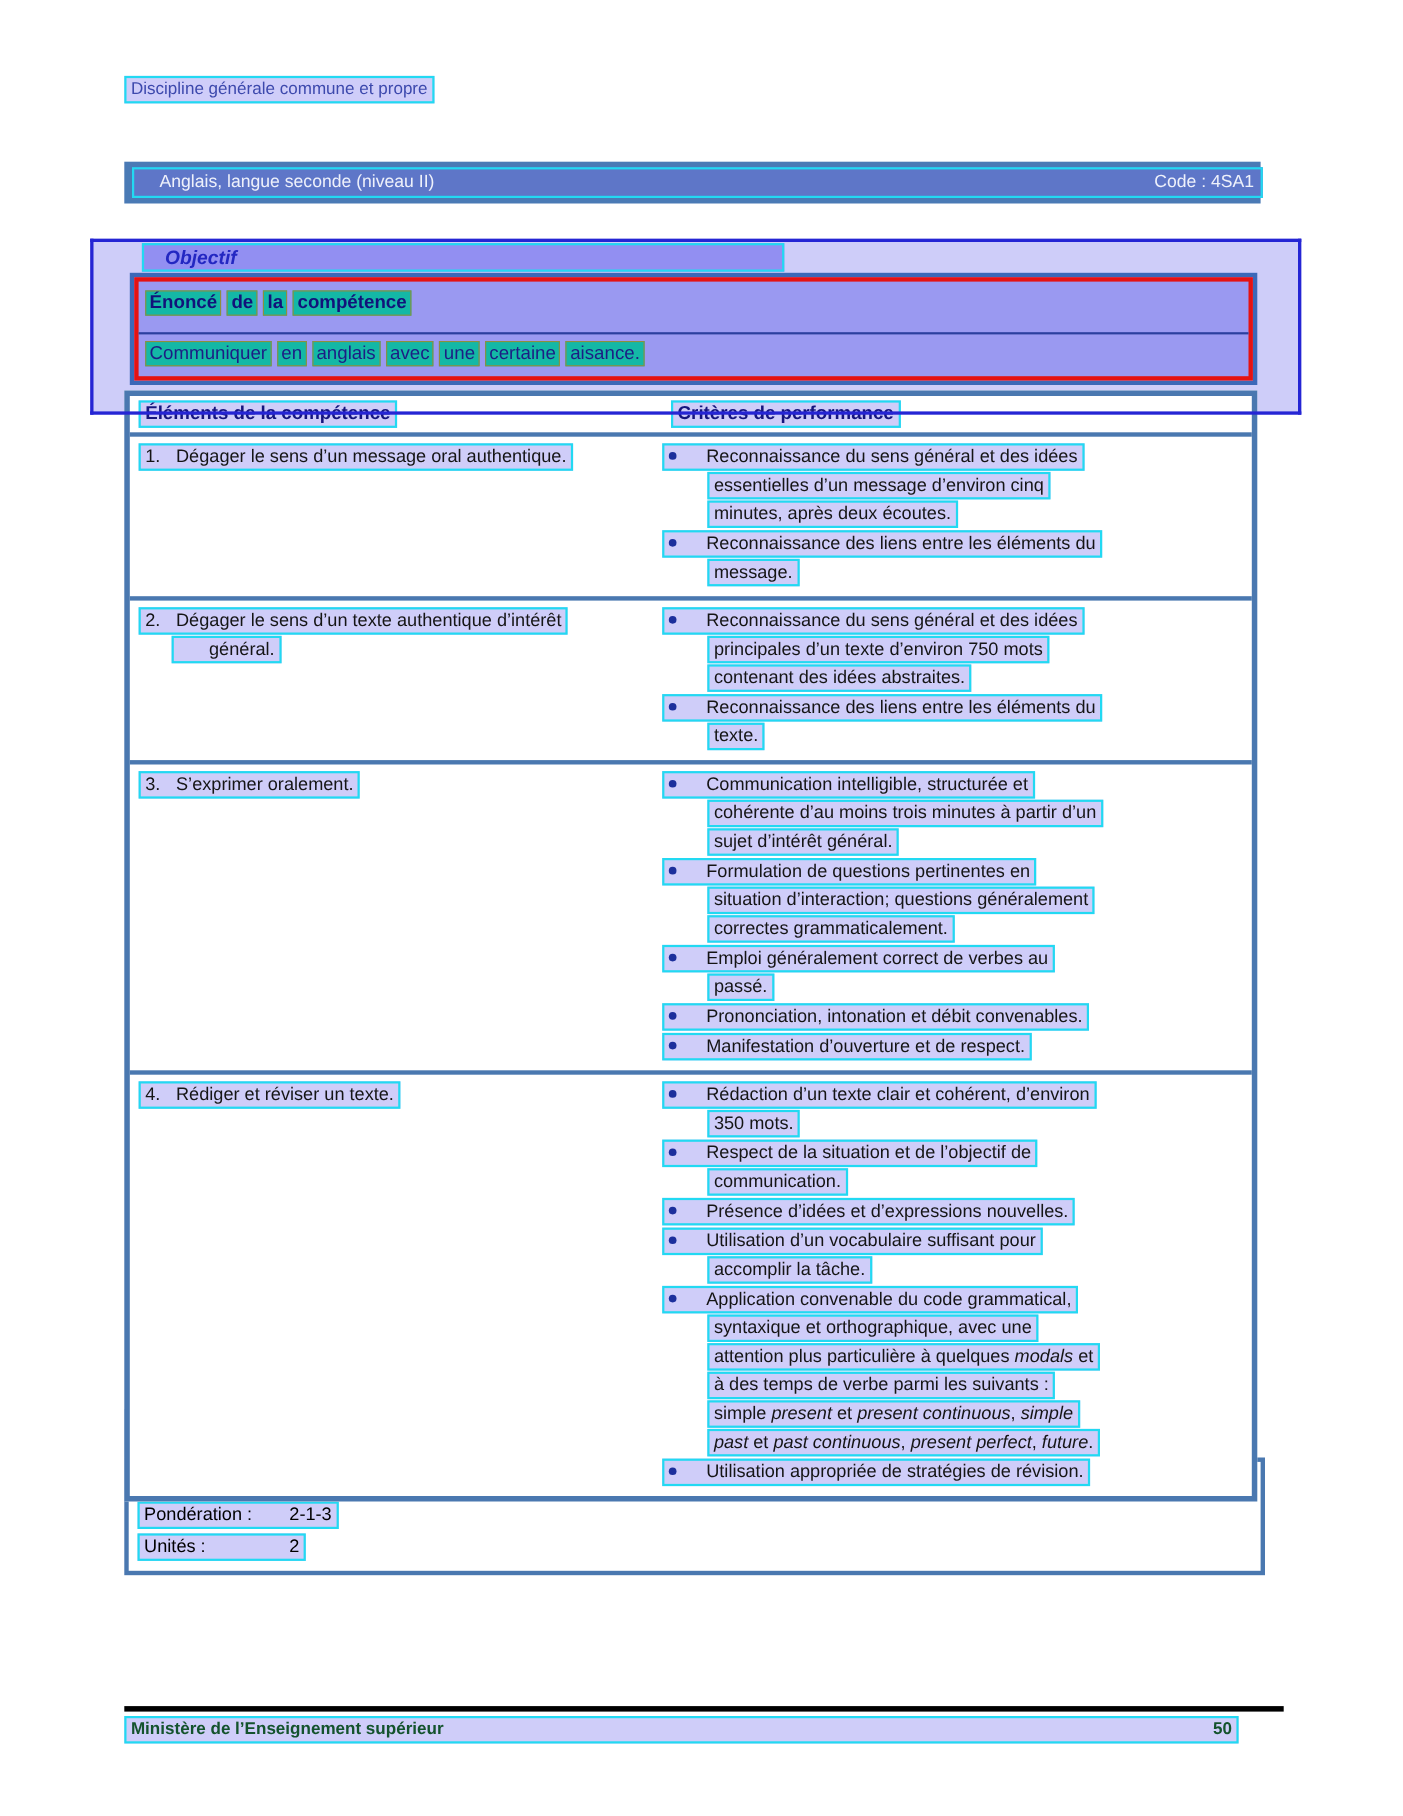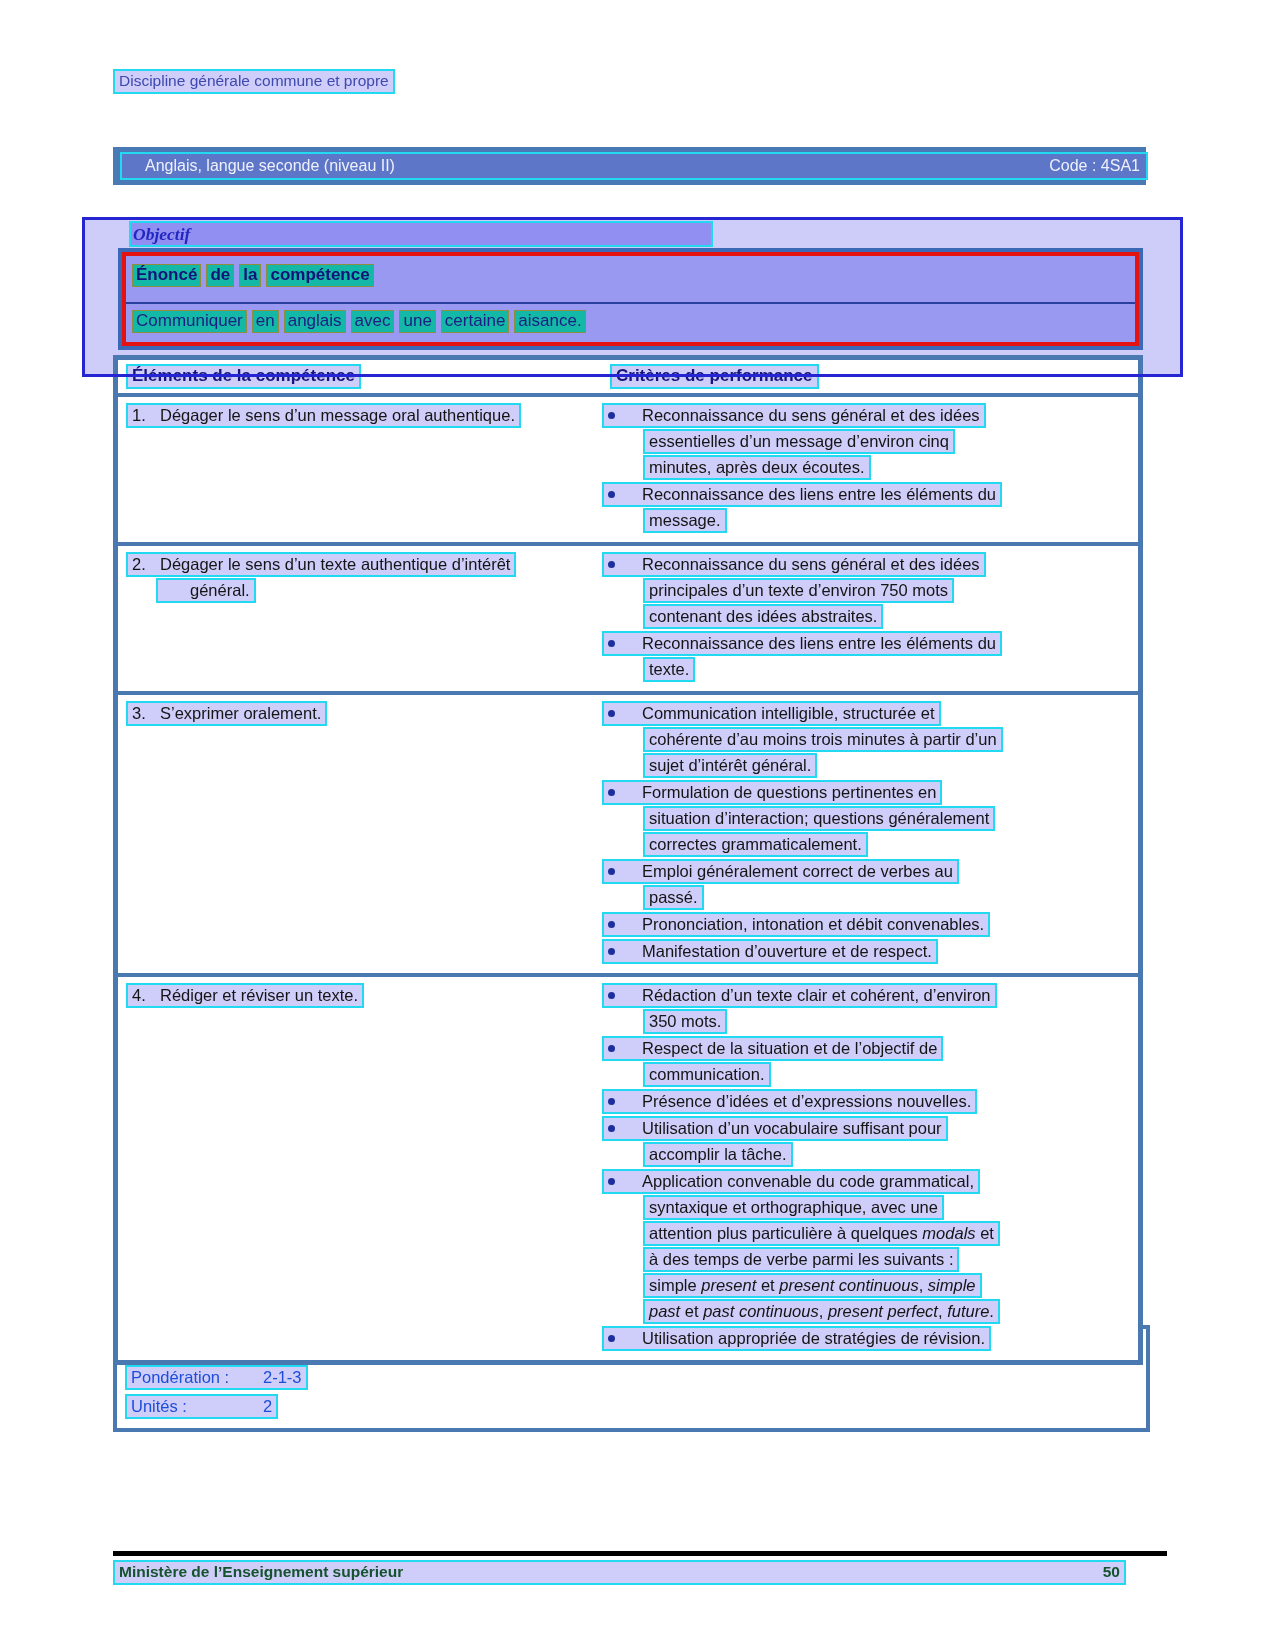--- a/index.html
+++ b/index.html
@@ -21,21 +21,21 @@
   .bar{left:113px;top:147px;width:1033px;height:38px;background:#4a7ab5;}
   .band{position:absolute;left:7px;top:5px;width:1001px;height:24px;background:#5e76c8;
         border:2px solid #22d9f2;color:#eef1fb;font-size:16px;line-height:24px;padding-left:23px;}
   .code{position:absolute;right:6px;top:0;}
   
   .bigbox{left:82px;top:217px;width:1095px;height:157px;background:#cecdf9;
           border:3px solid #2525d4;border-bottom:none;z-index:1;}
   .crossline{left:82px;top:374px;width:1101px;height:3px;background:#2525d4;z-index:30;}
   .objband{left:129px;top:221px;width:580px;height:22px;background:#928ff2;border:2px solid #22d9f2;
            z-index:2;font-size:17.5px;font-weight:bold;font-style:italic;color:#2327c2;line-height:22px;}
-  .objband .obj{position:absolute;left:2px;top:0;font-family:Liberation Serif, serif;}
+  .objband .obj{position:absolute;left:19px;top:0;}
   .objband .std{position:absolute;left:478px;top:0;margin-top:48px;}
   
   .enonce{left:118px;top:248px;width:1017px;border:4px solid #3c68b8;z-index:3;}
   .enonce-in{border:4px solid #e51212;background:#9a99f1;}
   .erow{height:38px;padding:8px 0 0 6px;}
   .erow2{height:32px;padding:6px 0 0 6px;border-top:2px solid #2b3f9e;}
   .word{display:inline-block;background:#14b8a6;border:1px solid #8e8e3e;padding:0 3px 2px 3px;
         margin-right:5px;font-size:17px;line-height:19px;color:#1d1d84;}
   .word.b{font-weight:bold;color:#12127a;}
   
@@ -46,21 +46,21 @@
   .hl.head{font-weight:bold;color:#15157d;font-size:17px;}
   .trow{display:flex;padding:6px 0 7px 0;}
   .trow.sep{border-top:4px solid #4a78b0;}
   .cell-l{width:484px;padding-left:8px;box-sizing:border-box;}
   .cell-r{flex:1;}
   .bullet-item{margin-bottom:2px;}
   
   .act1{left:113px;top:1281px;width:1021px;height:36px;border:4px solid #4a78b0;}
   .act1 .t{position:absolute;left:8px;top:5px;}
   .act2{left:113px;top:1325px;width:1021px;height:92px;border:4px solid #4a78b0;padding:7px 0 0 8px;box-sizing:content-box;}
-  .arow{margin-bottom:4px;color:#1d4ed8;}
+  .arow{margin-bottom:4px;color:#000000;}
   .alabel{display:inline-block;width:132px;}
   
   .rule{left:113px;top:1551px;width:1054px;height:5px;background:#000000;}
   .footline{left:113px;top:1560px;width:1001px;display:flex;justify-content:space-between;
             font-weight:bold;color:#14532d;font-size:15.5px;align-items:flex-end;}
 </style>
 </head>
 <body>
 
 <div class="page">

